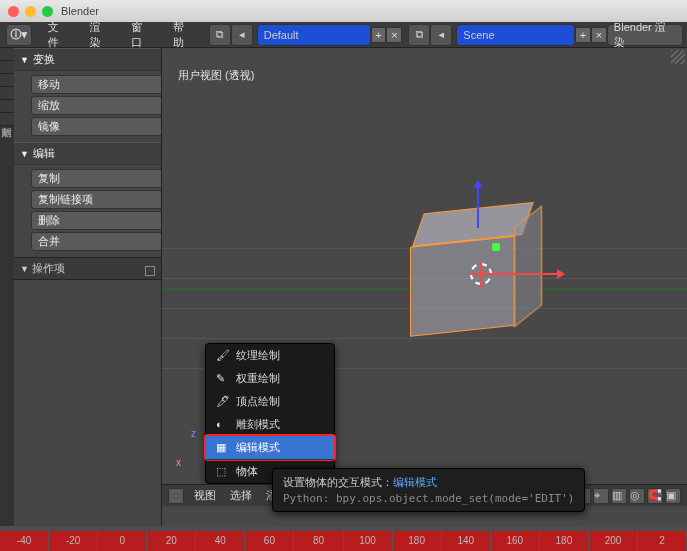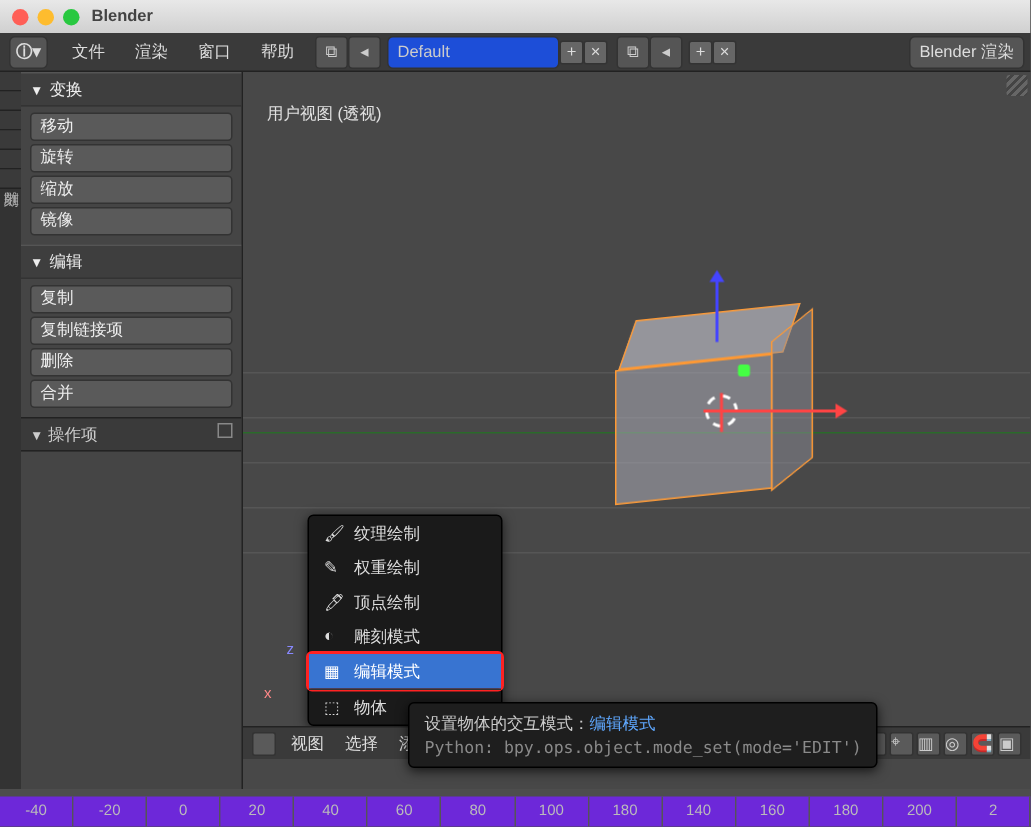--- a/index.html
+++ b/index.html
@@ -19,28 +19,28 @@
 .sq{width:16px;height:16px;background:#666;border:1px solid #333;border-radius:2px}
 .render{height:22px;padding:0 6px;background:#555;border:1px solid #333;border-radius:4px;color:#ddd;display:flex;align-items:center}
 
 .main{display:flex;height:478px;position:relative}
 .side-tabs{width:14px;background:#333;display:flex;flex-direction:column}
 .side-tab{writing-mode:vertical-rl;padding:6px 1px;font-size:10px;color:#aaa;background:#3a3a3a;border-bottom:1px solid #222}
 .toolshelf{width:148px;background:#454545;border-right:1px solid #222;overflow:hidden}
 .panel-head{background:#3e3e3e;padding:3px 6px;color:#eee;display:flex;align-items:center;gap:4px;border-top:1px solid #555;border-bottom:1px solid #333}
 .tri{font-size:9px}
 .panel-body{padding:2px 6px 4px}
-.tool-btn{display:block;width:100%;height:19px;background:#5a5a5a;border:1px solid #333;border-radius:3px;margin:2px 0;color:#eee;padding:0 6px;text-align:left;line-height:17px}
-.ops-head{background:#3a3a3a;border-top:1px solid #222;border-bottom:1px solid #222;padding:3px 6px;display:flex;align-items:flex-start;justify-content:space-between}
+.tool-btn{display:block;width:100%;height:19px;background:#5a5a5a;border:1px solid #333;border-radius:3px;margin:2px 11px;color:#eee;padding:0 6px;text-align:left;line-height:17px}
+.ops-head{background:#3a3a3a;border-top:1px solid #222;border-bottom:1px solid #222;padding:3px 6px;display:flex;align-items:flex-end;justify-content:space-between}
 .pin{width:10px;height:10px;border:1px solid #888}
 
 .viewport{flex:1;position:relative;background:#484848;overflow:hidden}
 .vp-label{position:absolute;left:16px;top:20px;color:#e0e0e0}
 .ruler{position:absolute;left:0;right:0;bottom:0;height:20px;display:flex}
-.tick{flex:1;text-align:center;color:#bbb;font-size:10px;border-right:1px solid #555;line-height:20px;background:#6d28d9}
+.tick{flex:1;text-align:center;color:#bbb;font-size:10px;border-right:1px solid #555;line-height:20px;background:#b91c1c}
 
 .hbar{position:absolute;left:0;right:0;bottom:20px;height:22px;background:#3a3a3a;border-top:1px solid #222;display:flex;align-items:center;gap:6px;padding:0 6px}
 .hbar .sq{background:#5a5a5a}
 .hbar span.m{color:#ddd;padding:0 4px}
 .shade{margin-left:auto;display:flex;gap:2px}
 
 .axis-gizmo{position:absolute;left:20px;bottom:56px;width:28px;height:28px}
 .axis-gizmo .z{position:absolute;left:9px;top:-14px;color:#88f;font-size:10px}
 .axis-gizmo .y{position:absolute;left:22px;top:2px;color:#8f8;font-size:10px}
 .axis-gizmo .x{position:absolute;left:-6px;top:15px;color:#f88;font-size:10px}
@@ -78,40 +78,41 @@
 </style>
 </head>
 <body>
 
 <div class="titlebar">
   <div class="traffic">
     <div class="dot" style="background:#ff5f57"></div>
     <div class="dot" style="background:#febc2e"></div>
     <div class="dot" style="background:#28c840"></div>
   </div>
-  <span style="font-weight:700">Blender</span>
+  <span style="font-weight:400">Blender</span>
 </div>
 
 <div class="menubar">
   <div class="info-btn">ⓘ▾</div>
   <div class="menu-item">文件</div>
   <div class="menu-item">渲染</div>
   <div class="menu-item">窗口</div>
   <div class="menu-item">帮助</div>
   <div class="layout-icons">
     <div class="iconbtn">⧉</div>
     <div class="iconbtn">◂</div>
   </div>
   <div class="hdr-field layout">Default</div>
   <div class="sq" style="color:#ddd;text-align:center;line-height:14px">+</div>
   <div class="sq" style="color:#ddd;text-align:center;line-height:14px">×</div>
   <div class="layout-icons" style="margin-left:6px">
     <div class="iconbtn">⧉</div>
     <div class="iconbtn">◂</div>
   </div>
+  <div class="hdr-field scene">Scene</div>
   <div class="sq" style="color:#ddd;text-align:center;line-height:14px">+</div>
   <div class="sq" style="color:#ddd;text-align:center;line-height:14px">×</div>
   <div class="menubar-right">
     <div class="render">Blender 渲染</div>
   </div>
 </div>
 
 <div class="main">
 
   <div class="side-tabs">
@@ -123,21 +124,20 @@
     <div class="side-tab">雕刻</div>
   </div>
 
   <div class="toolshelf">
     <div class="panel-head">
         <span class="tri">▼</span>
         <span>变换</span>
       </div>
     <div class="panel-body">
       <button class="tool-btn">移动</button>
-      <button class="tool-btn">旋转</button>
       <button class="tool-btn">缩放</button>
       <button class="tool-btn">镜像</button>
     </div>
     <div class="panel-head">
         <span class="tri">▼</span>
         <span>编辑</span>
       </div>
     <div class="panel-body">
       <button class="tool-btn">复制</button>
       <button class="tool-btn">复制链接项</button>

